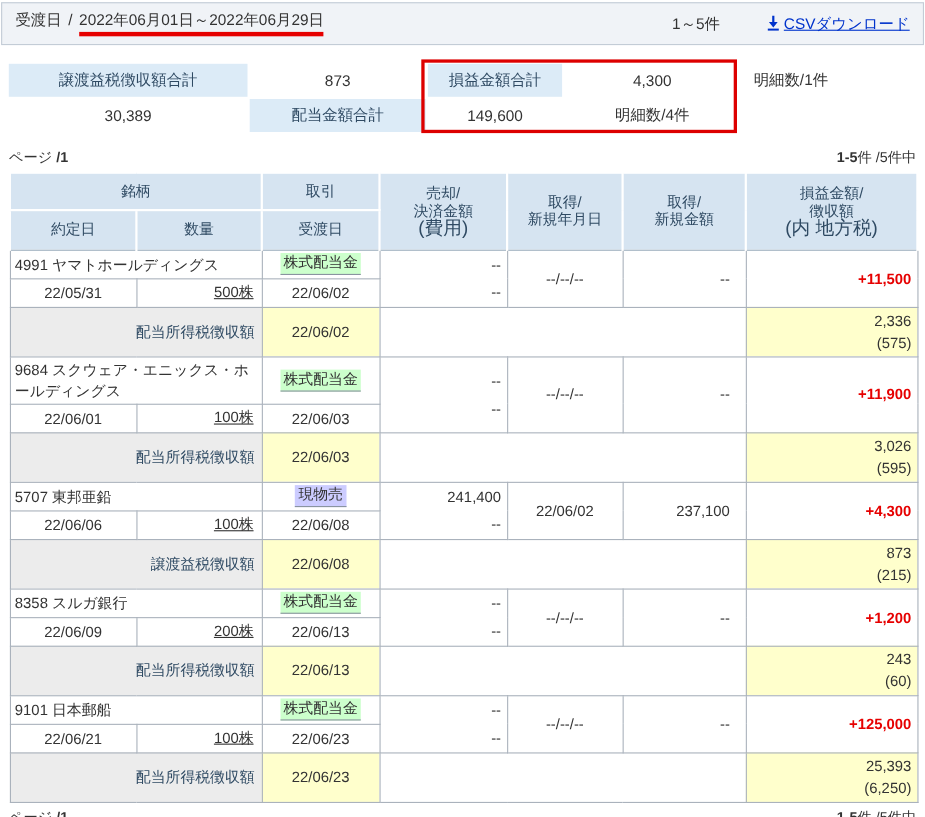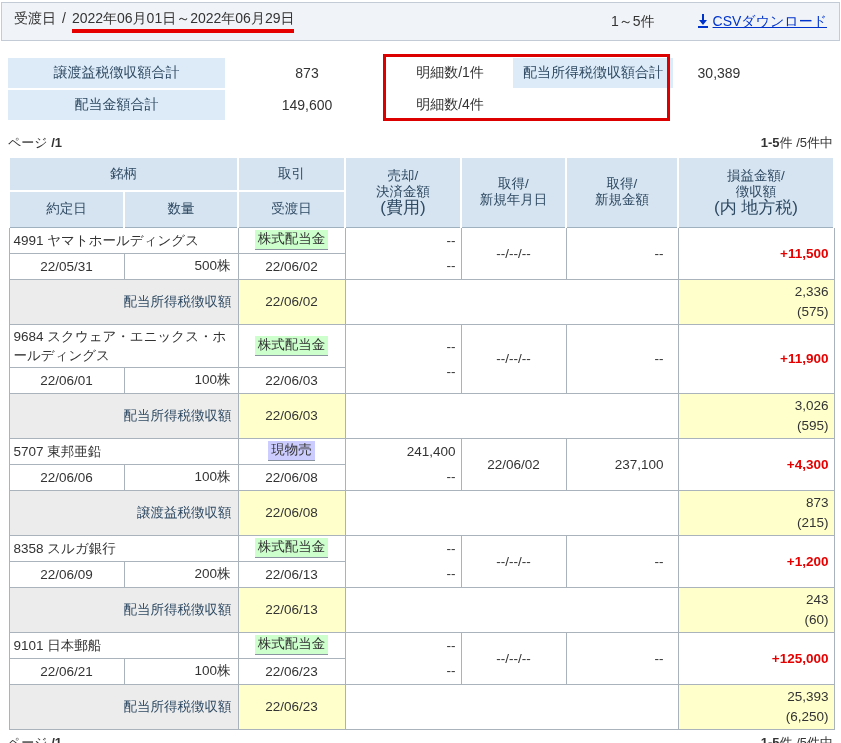--- a/index.html
+++ b/index.html
@@ -46,21 +46,21 @@
   .hl { display:inline-block; padding:0 3px 1px 3px; border-bottom:1px solid #8a94a0; cursor:pointer; }
   .hl.green { background:#ccffcc; }
   .hl.purple { background:#ccccff; }
   .c-sell { vertical-align:middle; padding:0 5px; }
   .c-sell div { height:25px; line-height:25px; text-align:right; }
   .c-acqd { text-align:center; vertical-align:middle; }
   .c-acqa { text-align:right; vertical-align:middle; padding-right:14px; }
   .c-pl { text-align:right; vertical-align:middle; padding-right:5px;
           color:#e60000; font-weight:bold; }
   .c-cdate, .c-sdate { text-align:center; }
-  .c-qty { text-align:right; padding-right:7px; }
+  .c-qty { text-align:right; padding-right:7px;text-decoration:underline; }
   .c-taxlabel { background:#ececec; text-align:right; padding-right:6px; color:#2f4a63; }
   .c-taxdate { background:#ffffcc; text-align:center; }
   .c-taxempty { background:#fff; }
   .c-taxamt { background:#ffffcc; text-align:right; padding:2px 5px; vertical-align:middle; }
   .c-taxamt div { line-height:20px; }
 
   .footer { margin:4px 8px 0 8px; width:825px; display:flex; justify-content:space-between; font-size:13px; }
   .footer .strong { font-weight:bold; }
 </style>
 </head>
@@ -80,23 +80,24 @@
           <rect x="1" y="12" width="10" height="2" fill="#0033cc"></rect>
         </svg>
     </span>
     <span>CSVダウンロード</span>
   </span>
 </div>
 
 <div class="summary">
   <div class="cell lab">譲渡益税徴収額合計</div>
   <div class="cell val">873</div>
+  <div class="cell lab">損益金額合計</div>
+  <div class="cell val">4,300</div>
   <div class="cell note">明細数/1件</div>
 
-  <div class="cell lab">配当所得税徴収額合計</div>
   <div class="cell val">30,389</div>
   <div class="cell lab">配当金額合計</div>
   <div class="cell val">149,600</div>
   <div class="cell note">明細数/4件</div>
 
   <div class="redbox"></div>
 </div>
 
 <div class="pager">
   <span>

